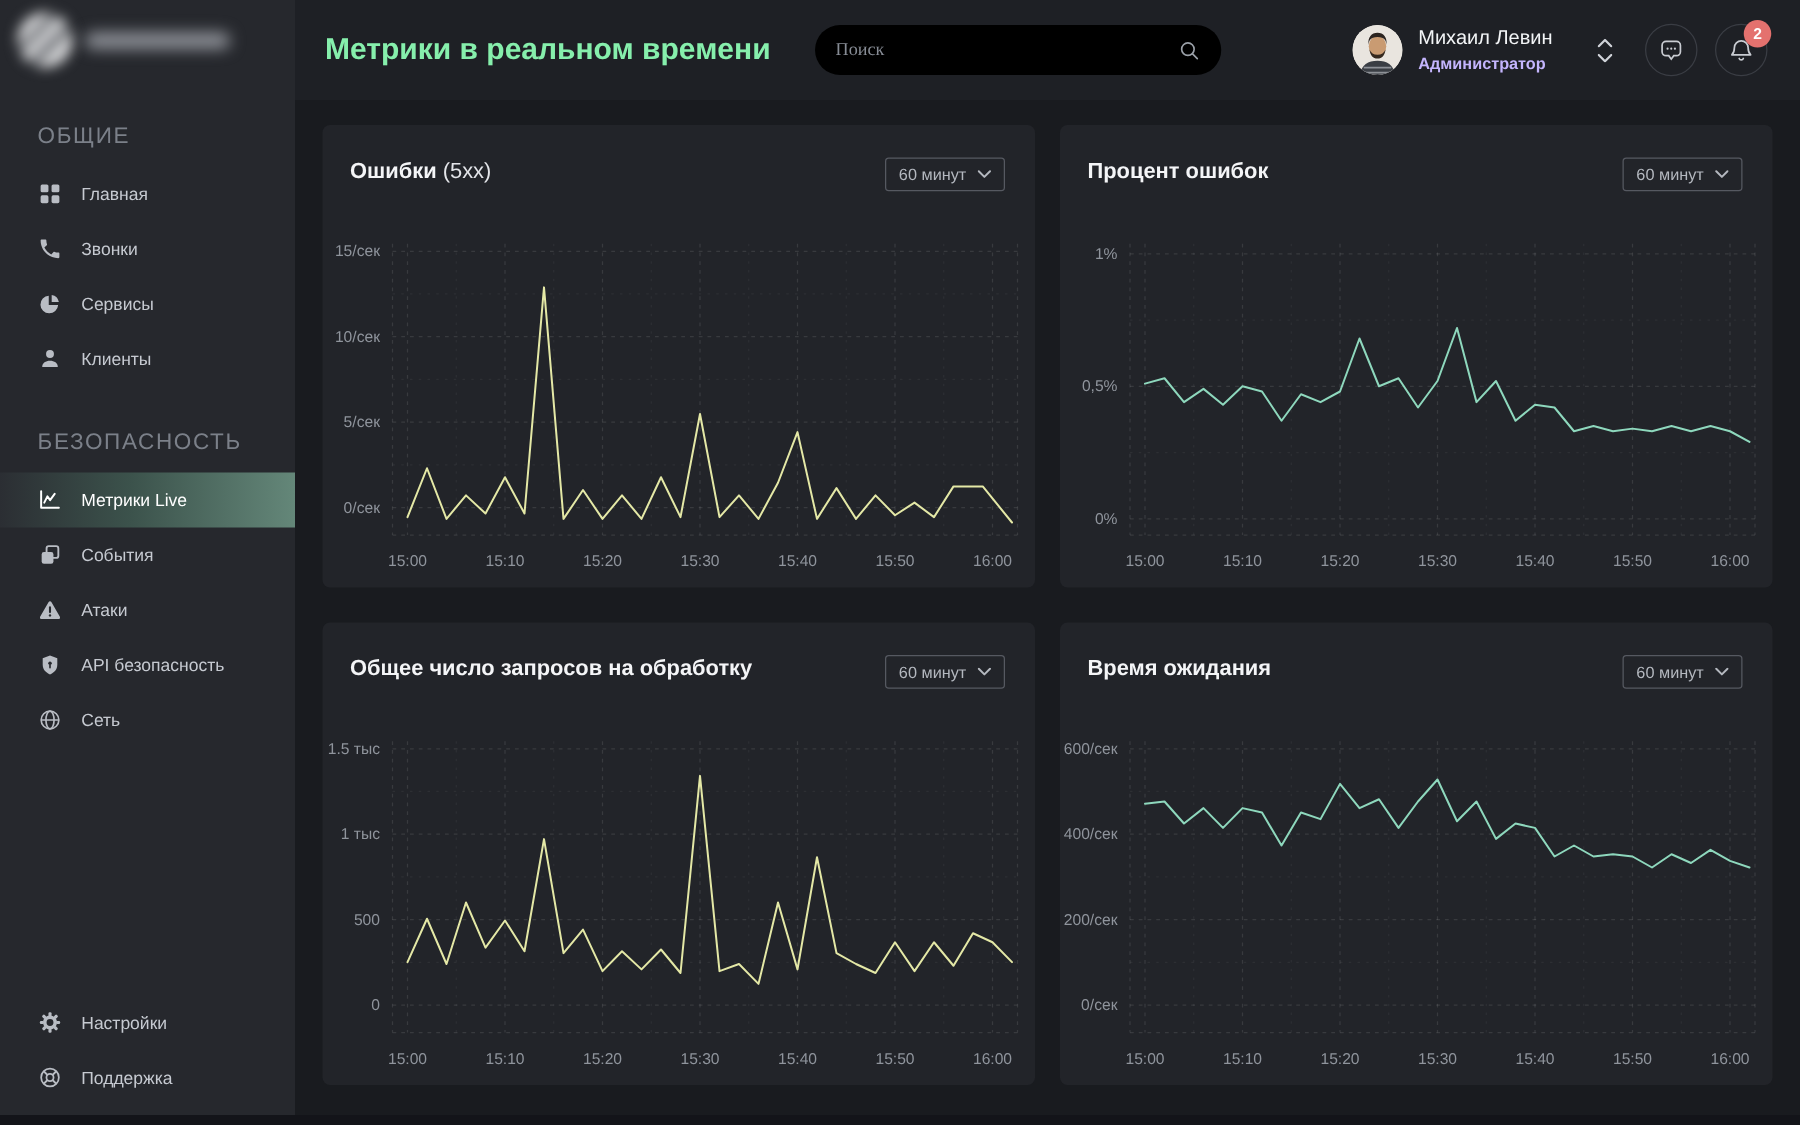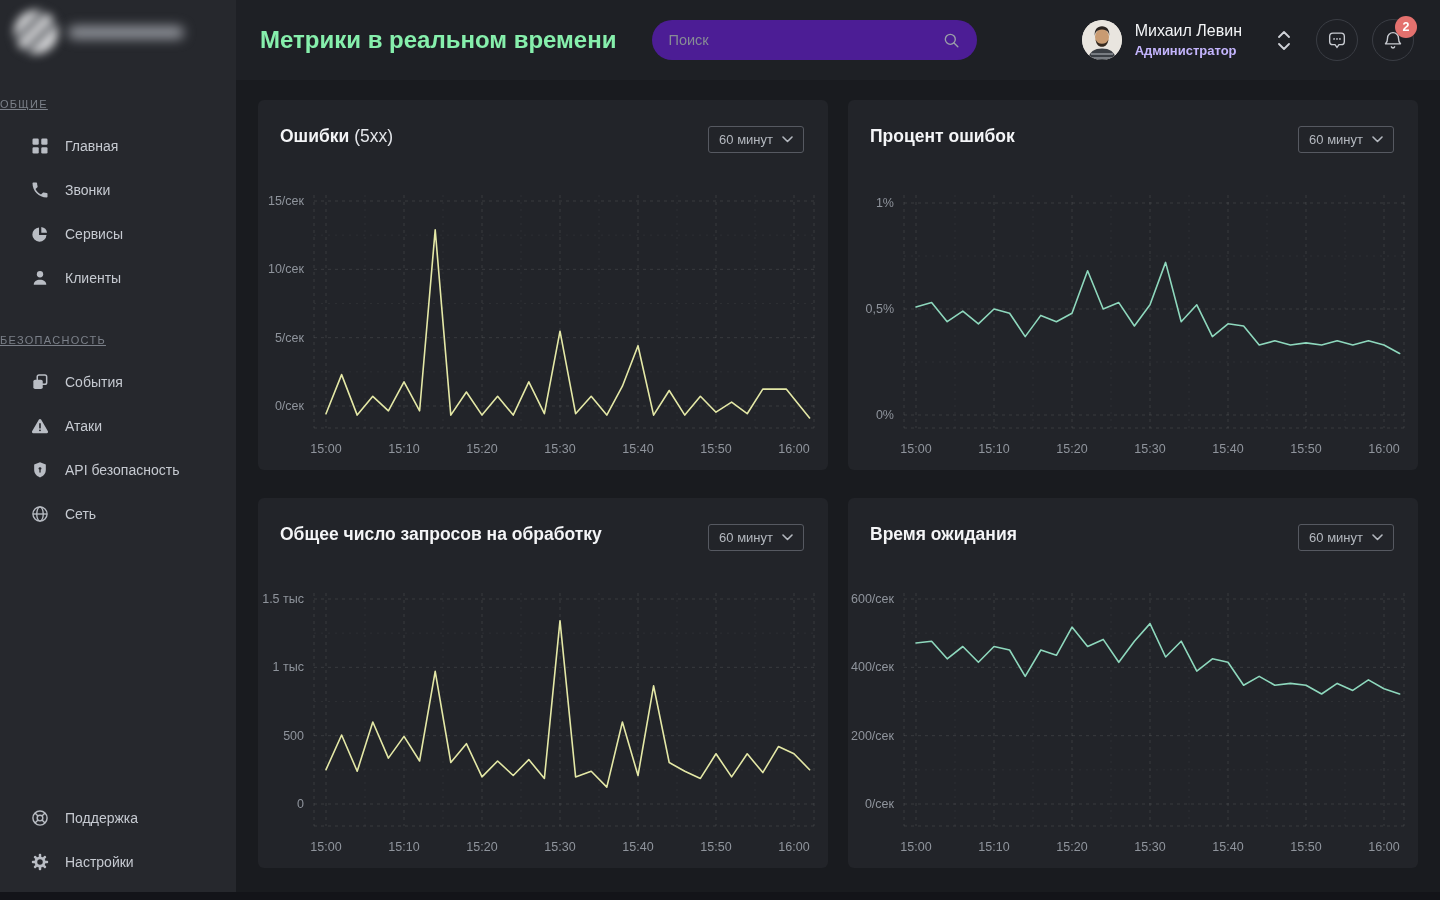--- a/index.html
+++ b/index.html
@@ -20,22 +20,22 @@
   }
   .logo-row { display:flex; align-items:center; gap:10px; padding:12px 14px; height:64px; }
   .logo-mark {
     width:44px; height:44px; border-radius:50%;
     background:linear-gradient(135deg,#d6d7d9 0 32%,#43464c 32% 40%,#d6d7d9 40% 56%,#43464c 56% 64%,#d6d7d9 64% 100%);
     filter:blur(5px);
   }
   .logo-text { width:116px; height:13px; border-radius:7px; background:#90939a; filter:blur(6px); }
 
   .nav-section-label {
-    font-size:11px; letter-spacing:1.3px; color:#7b8089;
-    margin-top:34px; margin-bottom:14px;text-decoration:underline;
+    font-size:18px; letter-spacing:1.3px; color:#7b8089;
+    padding-left:30px; margin-top:34px; margin-bottom:14px;
   }
   .nav-item {
     display:flex; align-items:center; gap:15px;
     height:44px; padding-left:30px;
     color:#c6cad1; font-size:14px; cursor:pointer;
   }
   .nav-item .nav-ico { width:20px; height:20px; flex:none; display:flex; color:#b9bdc4; }
   .nav-item .nav-ico svg { width:20px; height:20px; }
   .nav-item.active {
     background:linear-gradient(90deg,#2b2e33 0%,#3c534c 45%,#648779 100%);
@@ -48,22 +48,22 @@
   .main { flex:1; display:flex; flex-direction:column; background:#191b1f; }
 
   .header {
     height:80px; flex:none; background:#1e2025;
     display:flex; align-items:center;
     padding:0 26px 0 24px;
   }
   .page-title { font-size:24px; font-weight:700; color:#86efac; white-space:nowrap; }
   .search {
     margin-left:36px; width:325px; height:40px;
-    background:#4c1d95; border-radius:20px;
-    display:flex; align-items:center; gap:10px; padding:0 16px;
+    background:#000000; border-radius:20px;
+    display:flex; align-items:center; gap:10px; padding:0 16px;font-family:Liberation Serif, serif;
   }
   .search input {
     flex:1; background:transparent; border:0; outline:0;
     color:#dfe2e7; font-size:14.5px; font-family:inherit;
   }
   .search input::placeholder { color:#878c95; }
   .search .mag { color:#9aa0a8; display:flex; }
 
   .header-right { margin-left:auto; display:flex; align-items:center; }
   .user-chip { display:flex; align-items:center; cursor:pointer; }
@@ -167,20 +167,29 @@
       <svg viewBox="0 0 24 24" fill="currentColor">
           <circle cx="12" cy="7.5" r="3.8"></circle>
           <path d="M4.5 20c0-4 3.4-6 7.5-6s7.5 2 7.5 6z"></path>
         </svg>
     </span>
     <span>Клиенты</span>
   </div>
 
   <div class="nav-section-label">БЕЗОПАСНОСТЬ</div>
 
+  <div class="nav-item active">
+    <span class="nav-ico">
+      <svg viewBox="0 0 24 24" fill="none" stroke="currentColor" stroke-width="1.9" stroke-linecap="round" stroke-linejoin="round">
+          <path d="M3.5 3.5v16h17"></path>
+          <path d="M6.5 14.5l3-6 2.6 3.6 4.4-6"></path>
+        </svg>
+    </span>
+    <span>Метрики Live</span>
+  </div>
 
   <div class="nav-item">
     <span class="nav-ico">
       <svg viewBox="0 0 24 24">
           <rect x="8.7" y="3.5" width="11.3" height="11.3" rx="2.2" fill="none" stroke="currentColor" stroke-width="1.8"></rect>
           <rect x="4" y="9.2" width="11.3" height="11.3" rx="2.2" fill="currentColor"></rect>
         </svg>
     </span>
     <span>События</span>
   </div>
@@ -212,50 +221,50 @@
       <svg viewBox="0 0 24 24" fill="none" stroke="currentColor" stroke-width="1.6">
           <circle cx="12" cy="12" r="8.5"></circle>
           <line x1="3.5" y1="12" x2="20.5" y2="12"></line>
           <ellipse cx="12" cy="12" rx="3.9" ry="8.5"></ellipse>
         </svg>
     </span>
     <span>Сеть</span>
   </div>
 
   <div class="sidebar-footer">
-    <div class="nav-item">
-      <span class="nav-ico">
-        <svg viewBox="0 0 24 24" fill="none" stroke="currentColor" stroke-width="1.7">
-            <circle cx="12" cy="12" r="8.5"></circle>
-            <circle cx="12" cy="12" r="3.4"></circle>
-            <line x1="6" y1="6" x2="9.6" y2="9.6"></line>
-            <line x1="18" y1="6" x2="14.4" y2="9.6"></line>
-            <line x1="6" y1="18" x2="9.6" y2="14.4"></line>
-            <line x1="18" y1="18" x2="14.4" y2="14.4"></line>
-          </svg>
-      </span>
-      <span>Поддержка</span>
-    </div>
     <div class="nav-item">
       <span class="nav-ico">
         <svg viewBox="0 0 24 24">
             <g fill="currentColor">
               <rect x="10.5" y="2.2" width="3" height="4" rx="1.2"></rect>
               <rect x="10.5" y="2.2" width="3" height="4" rx="1.2" transform="rotate(45 12 12)"></rect>
               <rect x="10.5" y="2.2" width="3" height="4" rx="1.2" transform="rotate(90 12 12)"></rect>
               <rect x="10.5" y="2.2" width="3" height="4" rx="1.2" transform="rotate(135 12 12)"></rect>
               <rect x="10.5" y="2.2" width="3" height="4" rx="1.2" transform="rotate(180 12 12)"></rect>
               <rect x="10.5" y="2.2" width="3" height="4" rx="1.2" transform="rotate(225 12 12)"></rect>
               <rect x="10.5" y="2.2" width="3" height="4" rx="1.2" transform="rotate(270 12 12)"></rect>
               <rect x="10.5" y="2.2" width="3" height="4" rx="1.2" transform="rotate(315 12 12)"></rect>
             </g>
             <circle cx="12" cy="12" r="5" fill="none" stroke="currentColor" stroke-width="3.4"></circle>
           </svg>
       </span>
       <span>Настройки</span>
+    </div>
+    <div class="nav-item">
+      <span class="nav-ico">
+        <svg viewBox="0 0 24 24" fill="none" stroke="currentColor" stroke-width="1.7">
+            <circle cx="12" cy="12" r="8.5"></circle>
+            <circle cx="12" cy="12" r="3.4"></circle>
+            <line x1="6" y1="6" x2="9.6" y2="9.6"></line>
+            <line x1="18" y1="6" x2="14.4" y2="9.6"></line>
+            <line x1="6" y1="18" x2="9.6" y2="14.4"></line>
+            <line x1="18" y1="18" x2="14.4" y2="14.4"></line>
+          </svg>
+      </span>
+      <span>Поддержка</span>
     </div>
   </div>
 </aside>
 
 <div class="main">
   <header class="header">
     <div class="page-title">Метрики в реальном времени</div>
 
     <div class="search">
       <input type="text" placeholder="Поиск" style="">

